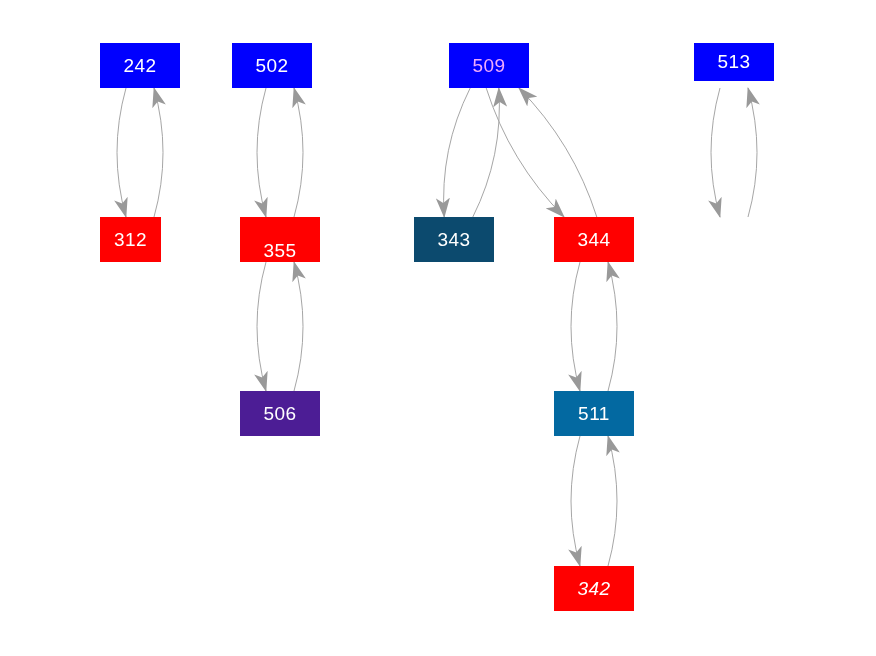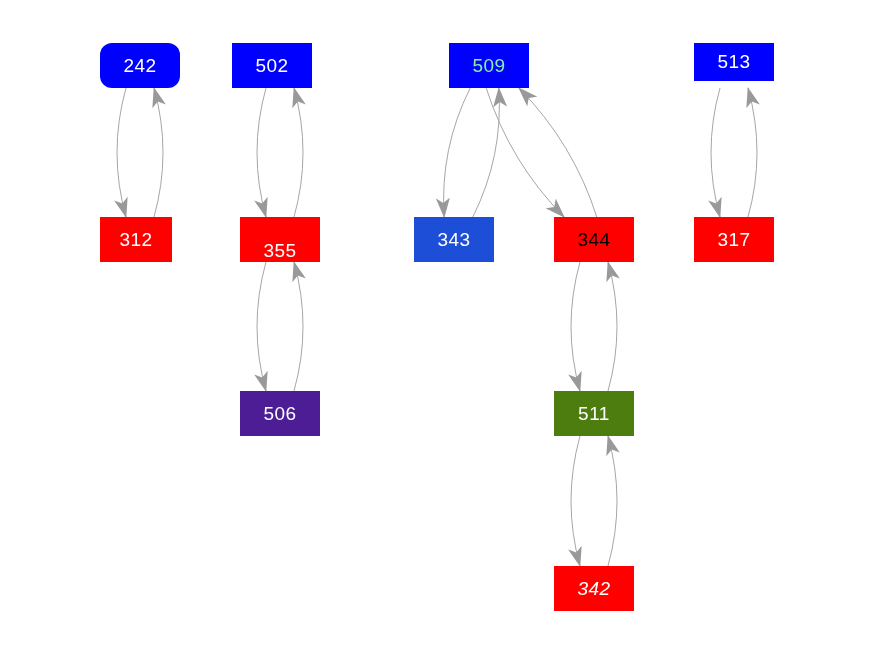--- a/index.html
+++ b/index.html
@@ -56,49 +56,46 @@
       <path d="M472.8,217.0 Q503.4,156.0 498.8,88.0" fill="none" stroke="#a6a6a6" stroke-width="1" marker-end="url(#arrow)"></path>
       <path d="M486.2,88.0 Q509.7,161.8 564.1,217.0" fill="none" stroke="#a6a6a6" stroke-width="1" marker-end="url(#arrow)"></path>
       <path d="M596.8,217.0 Q573.3,143.2 518.9,88.0" fill="none" stroke="#a6a6a6" stroke-width="1" marker-end="url(#arrow)"></path>
       <path d="M720.0,88.0 Q702.0,152.5 720.0,217.0" fill="none" stroke="#a6a6a6" stroke-width="1" marker-end="url(#arrow)"></path>
       <path d="M748.0,217.0 Q766.0,152.5 748.0,88.0" fill="none" stroke="#a6a6a6" stroke-width="1" marker-end="url(#arrow)"></path>
       <path d="M580.0,262.0 Q562.0,326.5 580.0,391.0" fill="none" stroke="#a6a6a6" stroke-width="1" marker-end="url(#arrow)"></path>
       <path d="M608.0,391.0 Q626.0,326.5 608.0,262.0" fill="none" stroke="#a6a6a6" stroke-width="1" marker-end="url(#arrow)"></path>
       <path d="M580.0,436.0 Q562.0,501.0 580.0,566.0" fill="none" stroke="#a6a6a6" stroke-width="1" marker-end="url(#arrow)"></path>
       <path d="M608.0,566.0 Q626.0,501.0 608.0,436.0" fill="none" stroke="#a6a6a6" stroke-width="1" marker-end="url(#arrow)"></path>
     </svg>
-<div class="node" style="left: 100px; top: 43px; width: 80px; height: 45px; background: rgb(0, 0, 255); border-radius: 12px;">
+<div class="node" style="left: 100px; top: 43px; width: 80px; height: 45px; background: rgb(0, 0, 255);">
       <span class="node-label" style="color: rgb(255, 255, 255);">242</span>
     </div>
     <div class="node" style="left: 232px; top: 43px; width: 80px; height: 45px; background: rgb(0, 0, 255);">
       <span class="node-label" style="color: rgb(255, 255, 255);">502</span>
     </div>
     <div class="node" style="left: 449px; top: 43px; width: 80px; height: 45px; background: rgb(0, 0, 255);">
-      <span class="node-label" style="color: #86efac;">509</span>
+      <span class="node-label" style="color: #f0abfc;">509</span>
     </div>
     <div class="node" style="left: 694px; top: 43px; width: 80px; height: 38px; background: rgb(0, 0, 255);">
       <span class="node-label" style="color: rgb(255, 255, 255);">513</span>
     </div>
-    <div class="node" style="left: 100px; top: 217px; width: 72px; height: 45px; background: rgb(255, 0, 0);">
+    <div class="node" style="left: 100px; top: 217px; width: 61px; height: 45px; background: rgb(255, 0, 0);">
       <span class="node-label" style="color: rgb(255, 255, 255);">312</span>
     </div>
     <div class="node" style="left: 240px; top: 217px; width: 80px; height: 45px; background: rgb(255, 0, 0); align-items: flex-end;">
       <span class="node-label" style="color: rgb(255, 255, 255);">355</span>
     </div>
-    <div class="node" style="left: 414px; top: 217px; width: 80px; height: 45px; background: #1d4ed8;">
+    <div class="node" style="left: 414px; top: 217px; width: 80px; height: 45px; background: #0c4a6e;">
       <span class="node-label" style="color: rgb(255, 255, 255);">343</span>
     </div>
     <div class="node" style="left: 554px; top: 217px; width: 80px; height: 45px; background: rgb(255, 0, 0);">
-      <span class="node-label" style="color: #000000;">344</span>
-    </div>
-    <div class="node" style="left: 694px; top: 217px; width: 80px; height: 45px; background: rgb(255, 0, 0);">
-      <span class="node-label" style="color: rgb(255, 255, 255);">317</span>
+      <span class="node-label" style="color: #ffffff;">344</span>
     </div>
     <div class="node" style="left: 240px; top: 391px; width: 80px; height: 45px; background: #4c1d95;">
       <span class="node-label" style="color: rgb(255, 255, 255);">506</span>
     </div>
-    <div class="node" style="left: 554px; top: 391px; width: 80px; height: 45px; background: #4d7c0f; text-align: right;">
+    <div class="node" style="left: 554px; top: 391px; width: 80px; height: 45px; background: #0369a1; text-align: right;">
       <span class="node-label" style="color: rgb(255, 255, 255);">511</span>
     </div>
     <div class="node" style="left: 554px; top: 566px; width: 80px; height: 45px; background: rgb(255, 0, 0);">
       <span class="node-label" style="color: rgb(255, 255, 255); font-style: italic;">342</span>
     </div>
   </div>
 
 </body></html>

